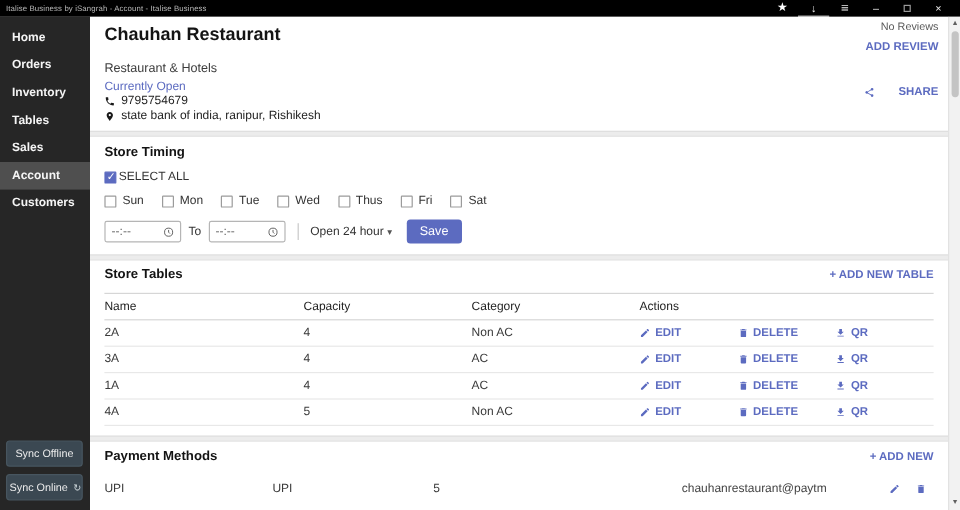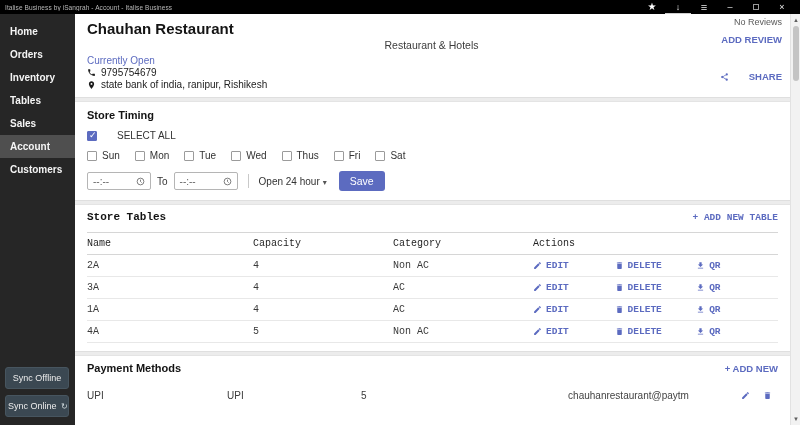--- a/index.html
+++ b/index.html
@@ -28,49 +28,49 @@
   .sync-online .sync-ic { font-size:8px; color:#cfd8dc; margin-left:2px; }
 
   
   .main { flex:1; background:#fff; position:relative; overflow:hidden; padding-right:10px; }
 
   .sep { height:5px; background:#ececec; border-top:1px solid #dfdfdf; border-bottom:1px solid #e4e4e4; }
 
   
   .biz-header { position:relative; padding:6px 14px 7px 12px; }
   .biz-name { font-size:15px; font-weight:bold; color:#141414; }
-  .biz-cat { font-size:10.5px; color:#3c3c3c; margin-top:2px;text-align:center; }
+  .biz-cat { font-size:10.5px; color:#3c3c3c; margin-top:14px; }
   .biz-status { font-size:10px; color:#5c6bc0; margin-top:4px; }
   .contact-row { display:flex; align-items:center; gap:5px; margin-top:1px; font-size:10px; color:#222; }
   .contact-row svg { flex:0 0 auto; }
   .header-right { position:absolute; top:3px; right:8px; text-align:right; }
   .no-reviews { font-size:9px; color:#5a5a5a; }
   .add-review { font-size:9.5px; font-weight:bold; color:#5c6bc0; margin-top:7px; }
   .share-link { position:absolute; top:57px; right:8px; font-size:9.5px; font-weight:bold; color:#5c6bc0; display:flex; align-items:center; gap:20px; }
 
   
   .timing { padding:7px 12px 9px 12px; }
   .sec-title { font-size:11px; font-weight:bold; color:#131313; }
-  .selectall-row { display:flex; align-items:center; gap:20px; margin-top:9px; }
+  .selectall-row { display:flex; align-items:center; gap:2px; margin-top:9px; }
   .days-row { display:flex; align-items:center; margin-top:9px; }
   .day { display:flex; align-items:center; gap:5px; margin-right:15px; }
   .cb { width:10px; height:10px; border:1px solid #9b9b9b; background:#fff; border-radius:1px; flex:0 0 auto; position:relative; }
   .cb.checked { background:#5c6bc0; border-color:#5c6bc0; }
   .cb.checked:after { content:"✓"; position:absolute; left:1px; top:-2px; color:#fff; font-size:9px; }
   .cb-label { font-size:10px; color:#333; }
   .time-row { display:flex; align-items:center; margin-top:10px; }
   .time-box { width:64px; height:18px; border:1px solid #b5b5b5; border-radius:2px; display:flex; align-items:center; justify-content:space-between; padding:0 5px; color:#666; font-size:10px; }
   .to-label { font-size:10px; color:#333; margin:0 6px; }
   .vline { width:1px; height:14px; background:#c9c9c9; margin:0 10px; }
   .open24 { font-size:10px; color:#333; }
   .caret { font-size:8px; color:#555; margin-left:3px; }
   .save-btn { background:#5c6bc0; color:#fff; border:none; border-radius:3px; font-size:10.5px; padding:4px 11px; margin-left:12px; font-family:"Liberation Sans",sans-serif; }
 
   
-  .tables-sec { padding:6px 12px 2px 12px;font-family:Liberation Mono, monospace; }
+  .tables-sec { padding:6px 12px 2px 12px; }
   .sec-head { display:flex; justify-content:space-between; align-items:center; }
   .add-link { font-size:9.5px; font-weight:bold; color:#5c6bc0; }
   .tbl { margin-top:9px; }
   .thead, .trow { display:flex; align-items:center; }
   .thead { border-top:1px solid #d6d6d6; border-bottom:1px solid #d6d6d6; padding:5px 0; font-size:10px; color:#1f1f1f; }
   .trow { padding:5px 0; border-bottom:1px solid #e8e8e8; font-size:10px; color:#3a3a3a; }
   .c1 { width:166px; } .c2 { width:140px; } .c3 { width:140px; }
   .c4 { flex:1; display:flex; }
   .act { width:33.3%; display:flex; align-items:center; gap:4px; font-size:9.5px; color:#5c6bc0; font-weight:bold; }
   .act svg { flex:0 0 auto; }

